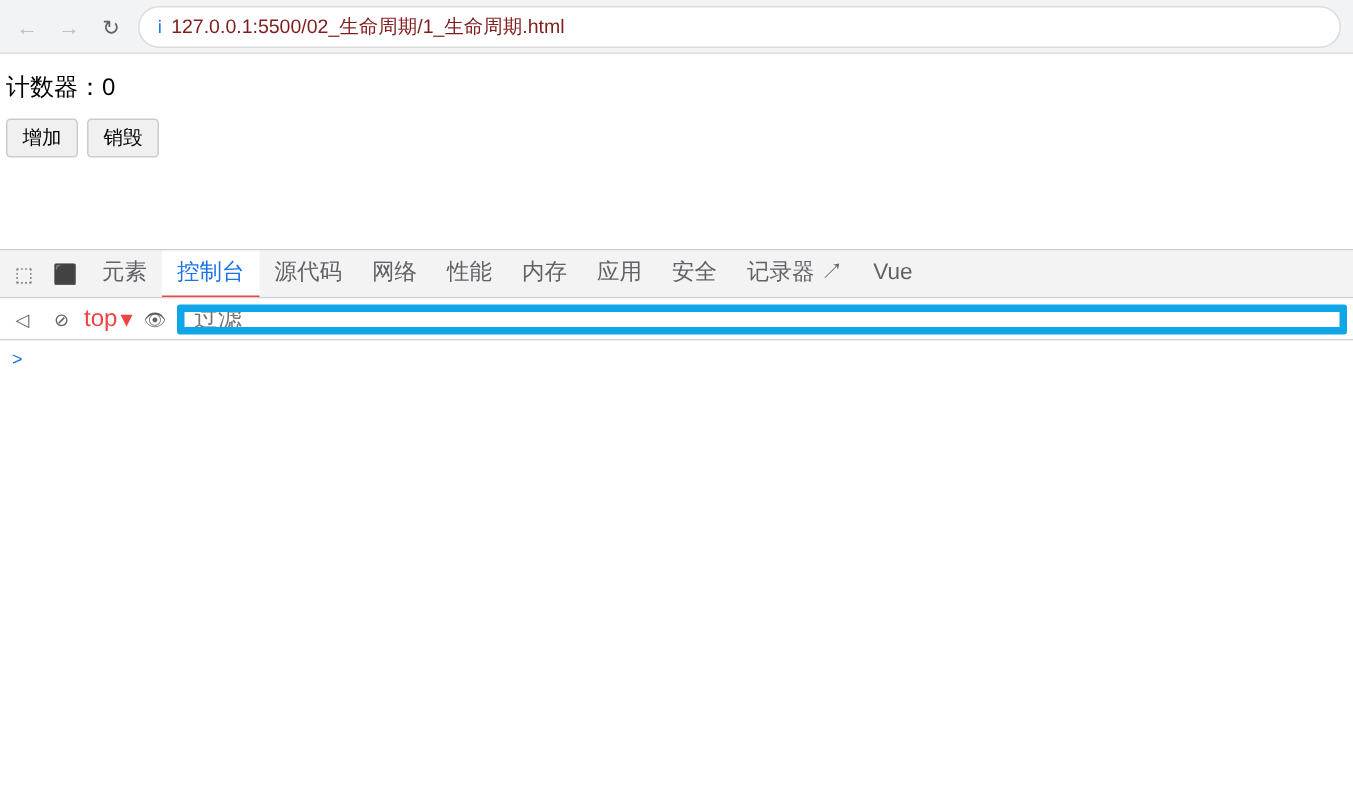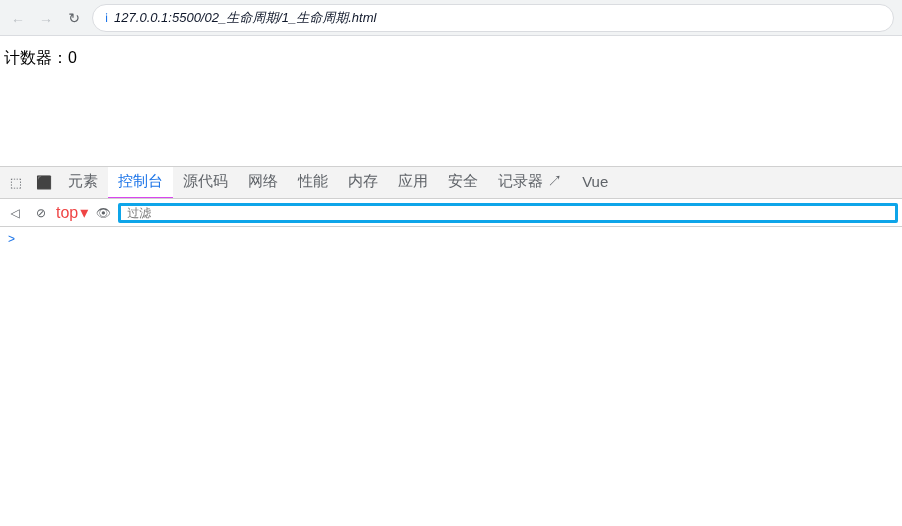--- a/index.html
+++ b/index.html
@@ -27,21 +27,21 @@
       background: #fff;
       border: 1px solid #dadce0;
       border-radius: 20px;
       padding: 4px 12px;
       display: flex;
       align-items: center;
       gap: 6px;
       height: 28px;
     }
     .address-bar .lock-icon { color: #1a73e8; font-size: 12px; }
-    .address-text { font-size: 13px; color: #0f172a; font-style: italic; }
+    .address-text { font-size: 13px; color: #7f1d1d; }
 
     
     .page-content {
       padding: 12px 4px;
       background: #fff;
       min-height: 130px;
     }
     .counter-label {
       font-size: 16px;
       color: #000;
@@ -88,21 +88,21 @@
       align-items: center;
       font-size: 15px;
       color: #5f6368;
       cursor: pointer;
       border-bottom: 2px solid transparent;
       white-space: nowrap;
       flex-shrink: 0;
     }
     .dt-tab.active {
       color: #1a73e8;
-      border-bottom: 2px solid #d946ef;
+      border-bottom: 2px solid #ef4444;
       background: #fff;
     }
     .dt-tab-with-icon {
       display: flex; align-items: center; gap: 3px;
     }
 
     
     .console-toolbar {
       display: flex;
       align-items: center;
@@ -117,24 +117,24 @@
       display: flex; align-items: center; justify-content: center;
       cursor: pointer; border-radius: 3px;
       color: #5f6368; font-size: 12px;
     }
     .context-select {
       display: flex; align-items: center; gap: 2px;
       font-size: 16px; color: #ef4444; cursor: pointer;
     }
     .filter-input {
       flex: 1;
-      border: 3px solid #0ea5e9;
+      border: 5px solid #0ea5e9;
       border-radius: 2px;
       padding: 2px 6px;
-      font-size: 12px;
+      font-size: 16px;
       height: 20px;
       outline: none;
       color: #5f6368;
     }
 
     
     .console-output {
       padding: 4px 8px;
       min-height: 80px;
       background: #fff;
@@ -161,20 +161,24 @@
   <div class="address-bar">
     <span class="lock-icon">ℹ</span>
     <span class="address-text">127.0.0.1:5500/02_生命周期/1_生命周期.html</span>
   </div>
 </div>
 
 <div class="page-content">
   <div class="counter-label">
     <span>计数器：</span><span>0</span>
   </div>
+  <div class="btn-group">
+    <button class="page-btn">增加</button>
+    <button class="page-btn">销毁</button>
+  </div>
 </div>
 
 <div class="devtools">
 
   <div class="devtools-tabs">
     <div class="dt-icon-btn" title="Inspect">
       <span>⬚</span>
     </div>
     <div class="dt-icon-btn" title="Device">
       <span>⬛</span>

